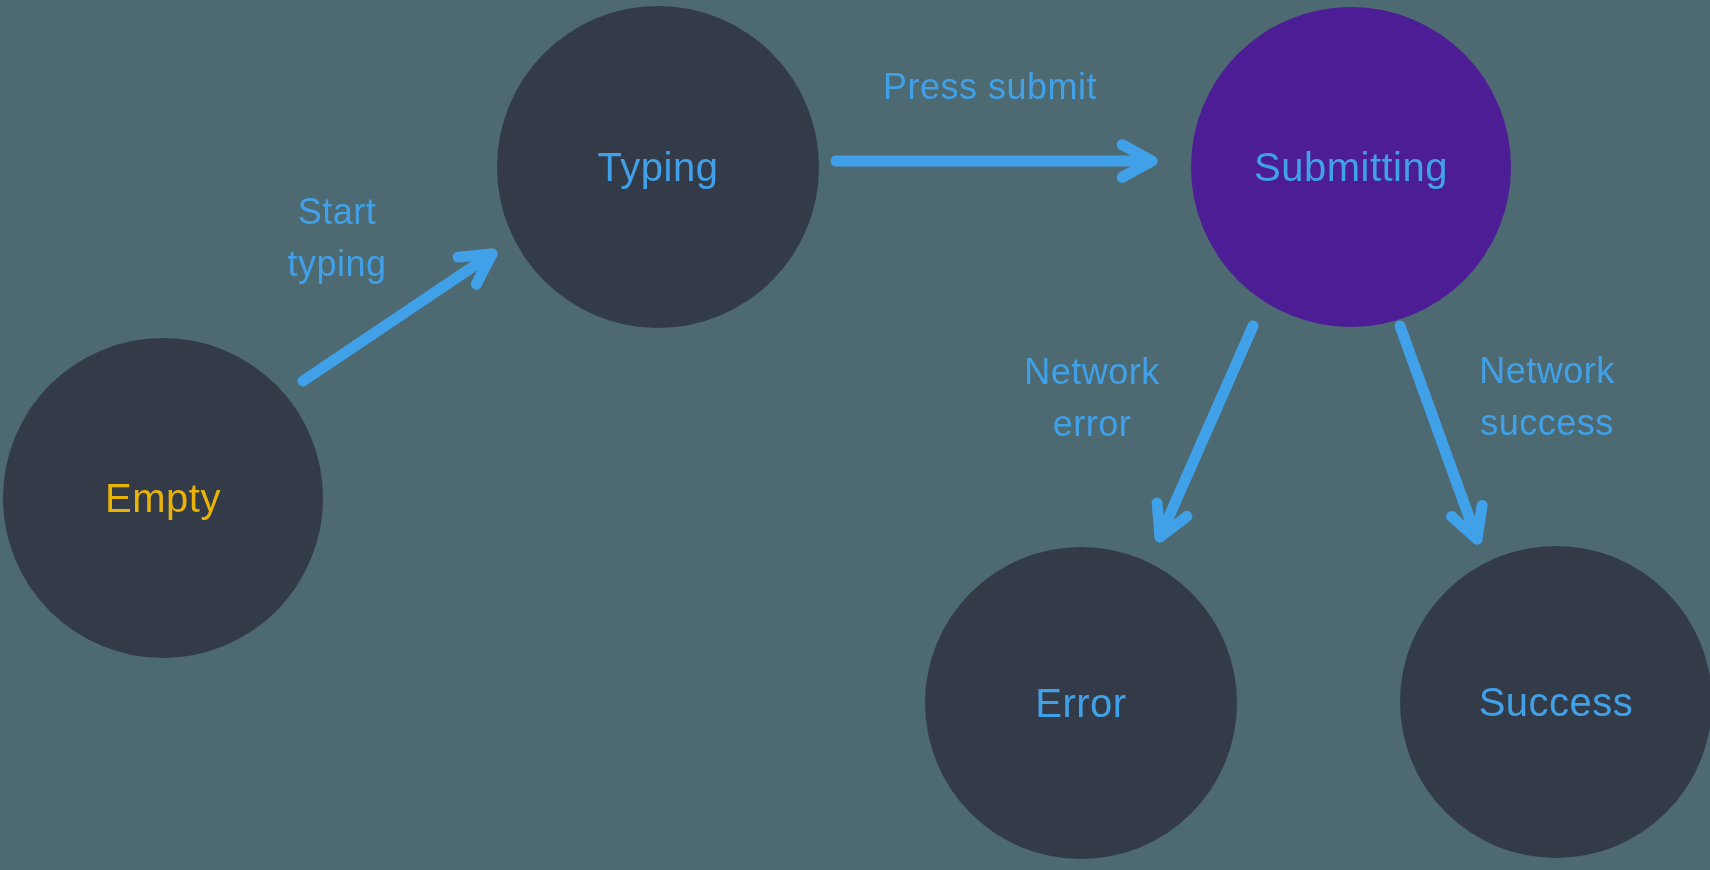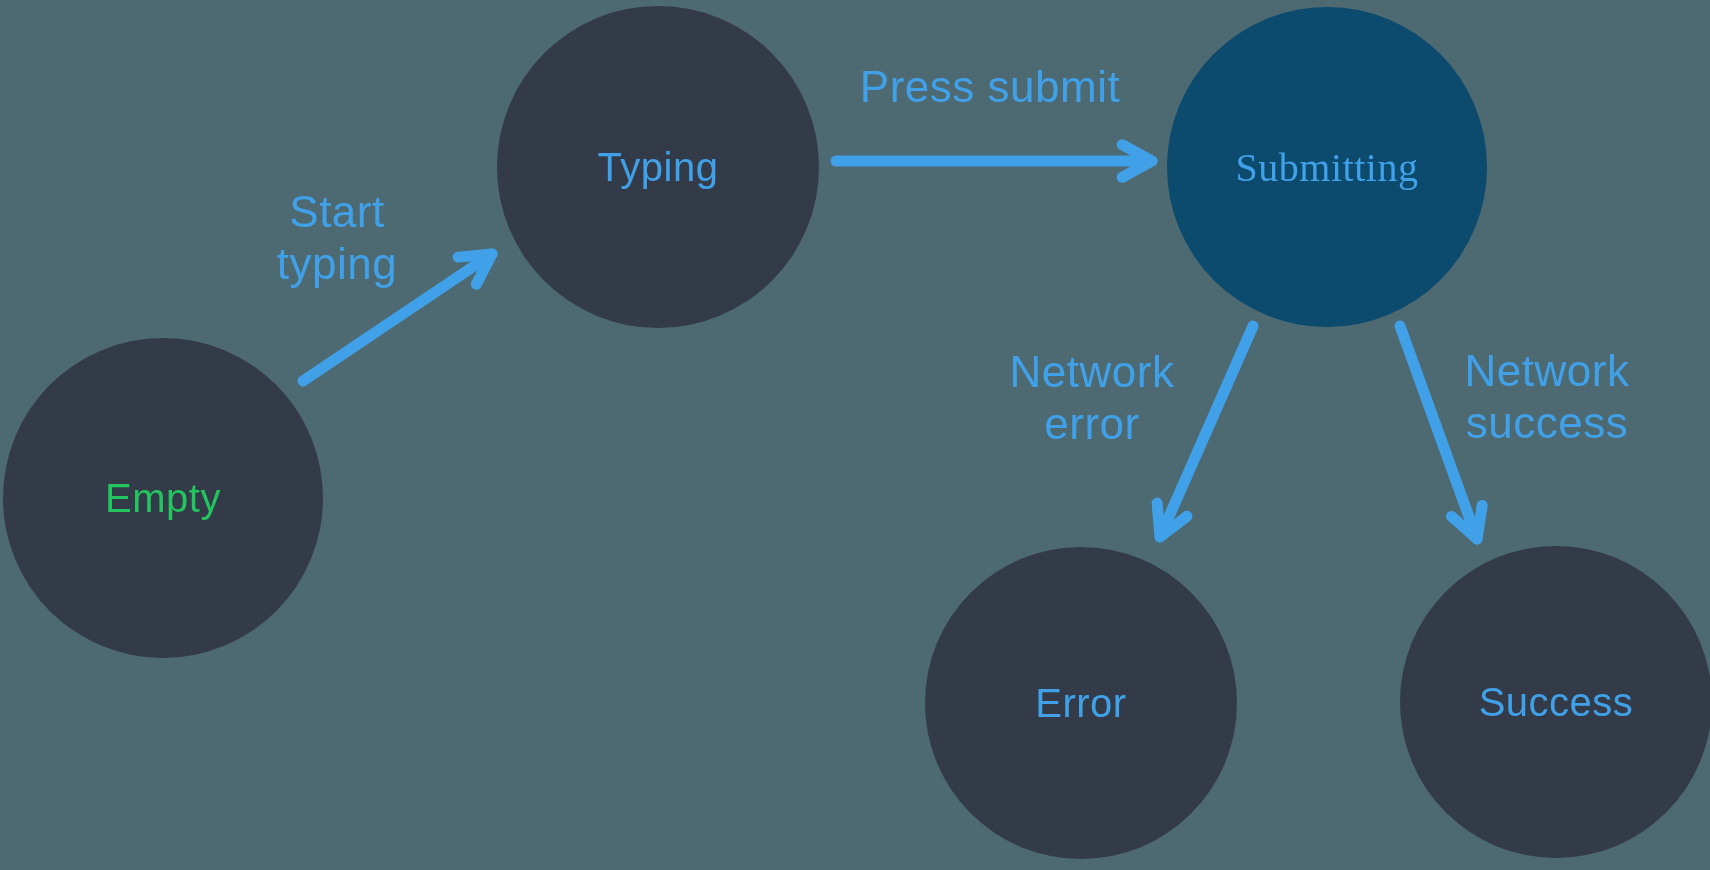--- a/index.html
+++ b/index.html
@@ -31,21 +31,21 @@
   }
   .node-label {
     font-size: 40px;
     letter-spacing: 0.5px;
     white-space: nowrap;
   }
   .edge-label {
     position: absolute;
     transform: translate(-50%, -50%);
     text-align: center;
-    font-size: 44px;
+    font-size: 36px;
     line-height: 52px;
     letter-spacing: 0.5px;
     white-space: nowrap;
   }
 </style>
 </head>
 <body style="background: rgb(77, 105, 114);">
 
 <div class="canvas" style="width: 1710px; height: 870px; background: rgb(77, 105, 114);">
   <svg class="edges-layer" xmlns="http://www.w3.org/2000/svg" viewBox="0 0 1710 870" width="1710" height="870">
@@ -57,26 +57,26 @@
       <line x1="1152" y1="161" x2="1122.1621928957272" y2="144.6995316874571" stroke="#41a1e8" stroke-width="11" stroke-linecap="round"></line>
       <line x1="1253" y1="326" x2="1161.6132794794933" y2="533.3397637615797" stroke="#41a1e8" stroke-width="11" stroke-linecap="round"></line>
       <line x1="1160" y1="537" x2="1157.1182892734028" y2="503.1223415317969" stroke="#41a1e8" stroke-width="11" stroke-linecap="round"></line>
       <line x1="1160" y1="537" x2="1186.950071683799" y2="516.2709470491753" stroke="#41a1e8" stroke-width="11" stroke-linecap="round"></line>
       <line x1="1400" y1="326" x2="1475.6401202714446" y2="535.2382547768536" stroke="#41a1e8" stroke-width="11" stroke-linecap="round"></line>
       <line x1="1477" y1="539" x2="1451.5264905411502" y2="516.481112020131" stroke="#41a1e8" stroke-width="11" stroke-linecap="round"></line>
       <line x1="1477" y1="539" x2="1482.1855949460287" y2="505.39777380803883" stroke="#41a1e8" stroke-width="11" stroke-linecap="round"></line>
     </svg>
   <div>
       <div class="node" style="left: 3px; top: 338px; width: 320px; height: 320px; background: rgb(51, 59, 73);">
-        <span class="node-label" style="color: #22c55e;">Empty</span>
+        <span class="node-label" style="color: #eab308;">Empty</span>
       </div>
       <div class="node" style="left: 497px; top: 6px; width: 322px; height: 322px; background: rgb(51, 59, 73);">
         <span class="node-label" style="color: rgb(65, 161, 232);">Typing</span>
       </div>
-      <div class="node" style="left: 1167px; top: 7px; width: 320px; height: 320px; background: #0c4a6e; font-family: Liberation Serif, serif;">
+      <div class="node" style="left: 1191px; top: 7px; width: 320px; height: 320px; background: #4c1d95;">
         <span class="node-label" style="color: rgb(65, 161, 232);">Submitting</span>
       </div>
       <div class="node" style="left: 925px; top: 547px; width: 312px; height: 312px; background: rgb(51, 59, 73);">
         <span class="node-label" style="color: rgb(65, 161, 232);">Error</span>
       </div>
       <div class="node" style="left: 1400px; top: 546px; width: 312px; height: 312px; background: rgb(51, 59, 73);">
         <span class="node-label" style="color: rgb(65, 161, 232);">Success</span>
       </div>
     </div>
   <div>

